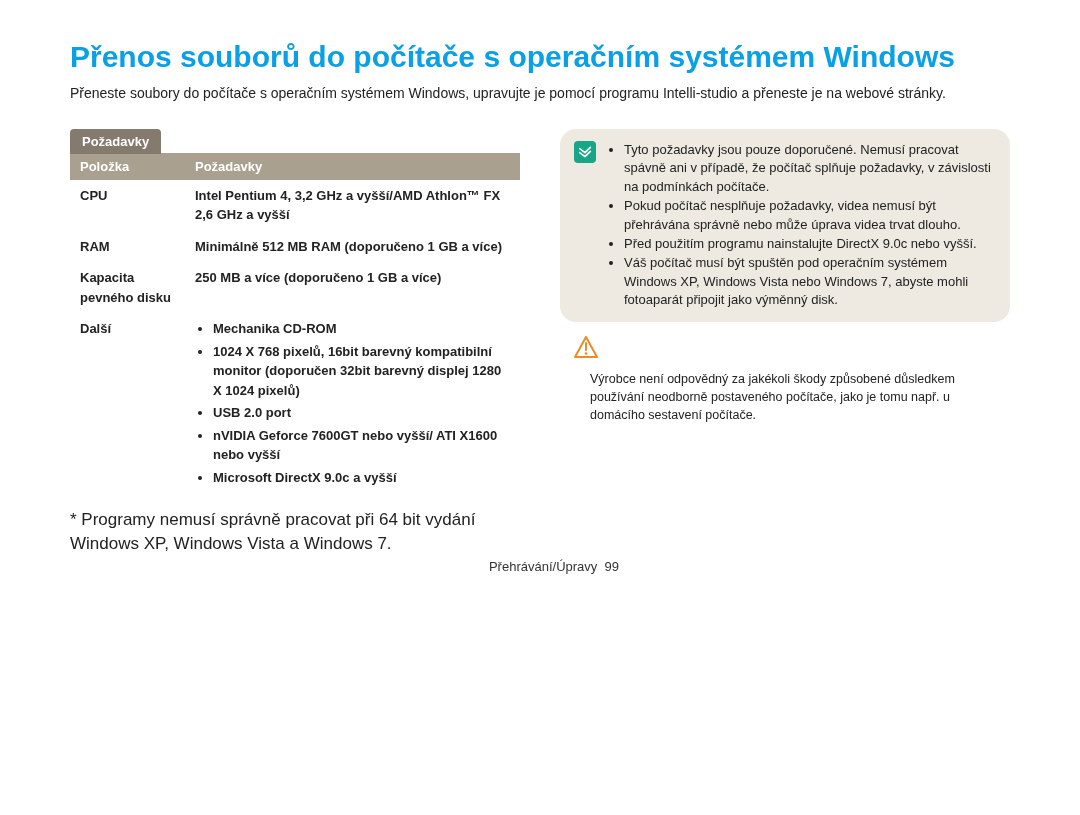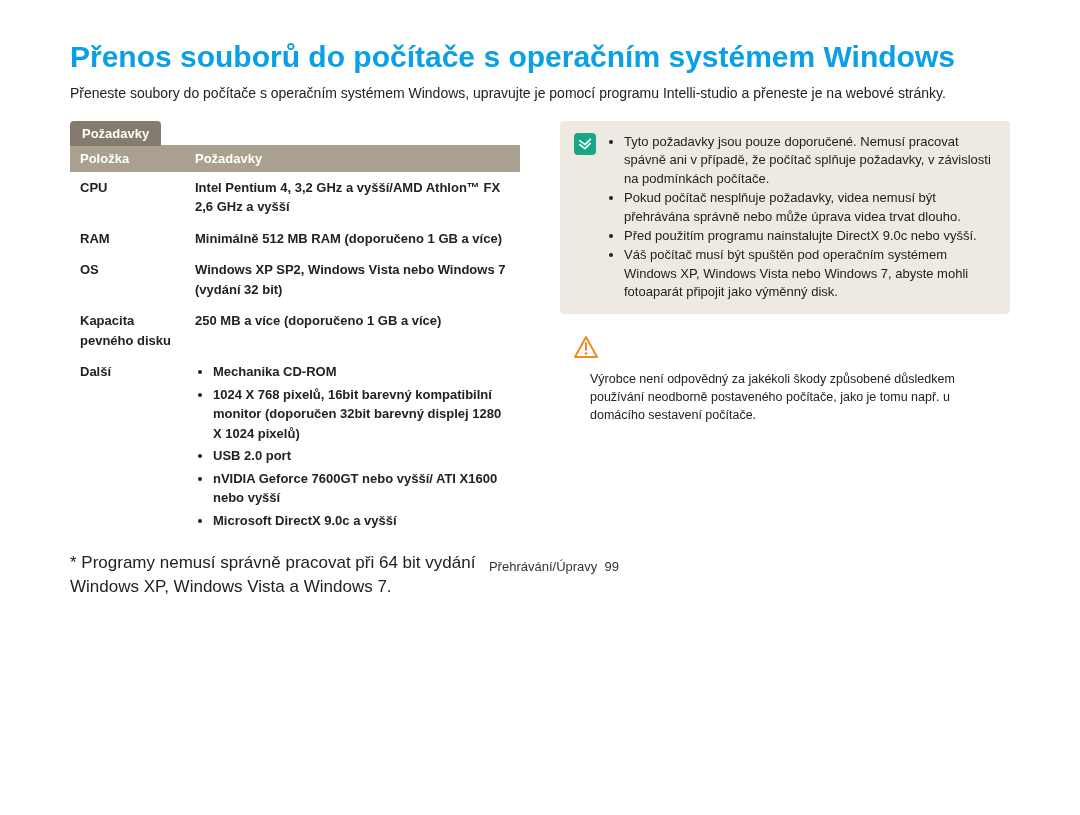--- a/index.html
+++ b/index.html
@@ -16,21 +16,21 @@
     padding: 40px 70px 30px 70px;
     position: relative;
   }
   h1.title {
     color: #0aa0e6;
     font-size: 30px;
     font-weight: bold;
     margin: 0 0 10px 0;
   }
   .intro {
-    margin-bottom: 17px;
+    margin-bottom: 25px;
     line-height: 1.4;
   }
   .columns {
     display: flex;
     gap: 40px;
   }
   .left-col, .right-col {
     flex: 1;
     min-width: 0;
   }
@@ -75,23 +75,23 @@
   }
   .footnote {
     font-size: 17px;
     margin-top: 12px;
     line-height: 1.4;
   }
   .note-box {
     display: flex;
     gap: 12px;
     background: #eeeae2;
-    border-radius: 4px;
+    border-radius: 16px;
     padding: 12px 14px;
-    margin-bottom: 18px;
+    margin-bottom: 10px;
     font-size: 13px;
     line-height: 1.45;
   }
   .warn-box {
     display: flex;
     gap: 12px;
     padding: 4px 14px;
     font-size: 12.5px;
     line-height: 1.45;
     flex-direction: column;
@@ -159,24 +159,20 @@
           <th>Položka</th>
           <th>Požadavky</th>
         </tr>
         <tr>
           <td class="label">CPU</td>
           <td>Intel Pentium 4, 3,2 GHz a vyšší/AMD Athlon™ FX 2,6 GHz a vyšší</td>
         </tr>
         <tr>
           <td class="label">RAM</td>
           <td>Minimálně 512 MB RAM (doporučeno 1 GB a více)</td>
-        </tr>
-        <tr>
-          <td class="label">OS</td>
-          <td>Windows XP SP2, Windows Vista nebo Windows 7 (vydání 32 bit)</td>
         </tr>
         <tr>
           <td class="label">Kapacita pevného disku</td>
           <td>250 MB a více (doporučeno 1 GB a více)</td>
         </tr>
         <tr>
           <td class="label">Další</td>
           <td>
             <ul class="inner-list">
               <li>Mechanika CD-ROM</li>

